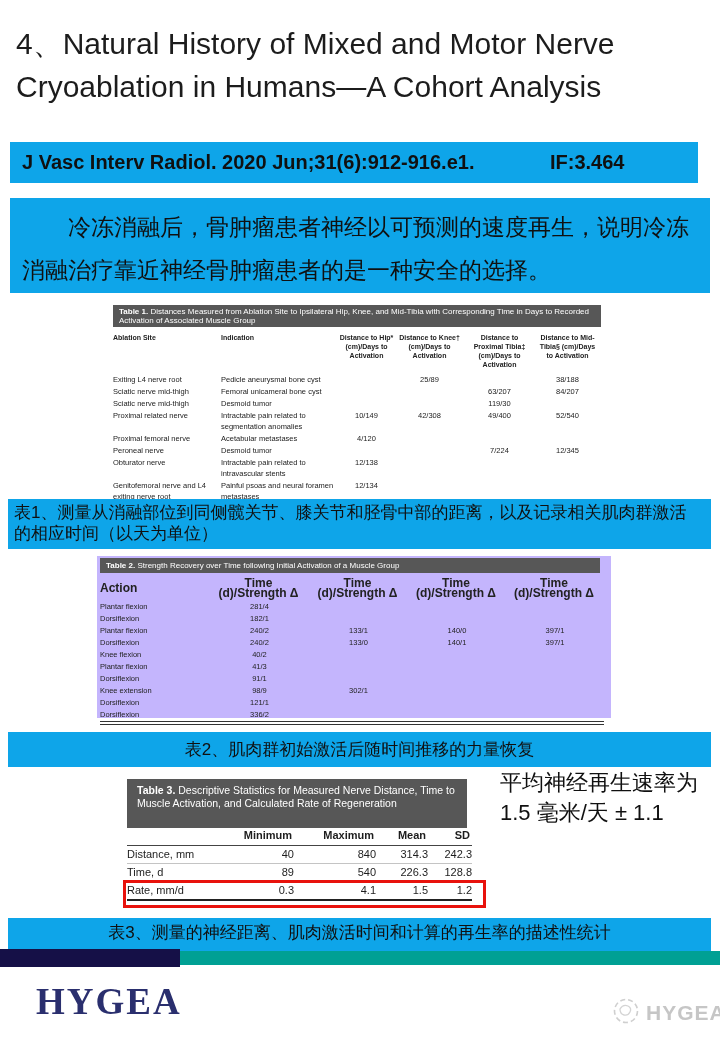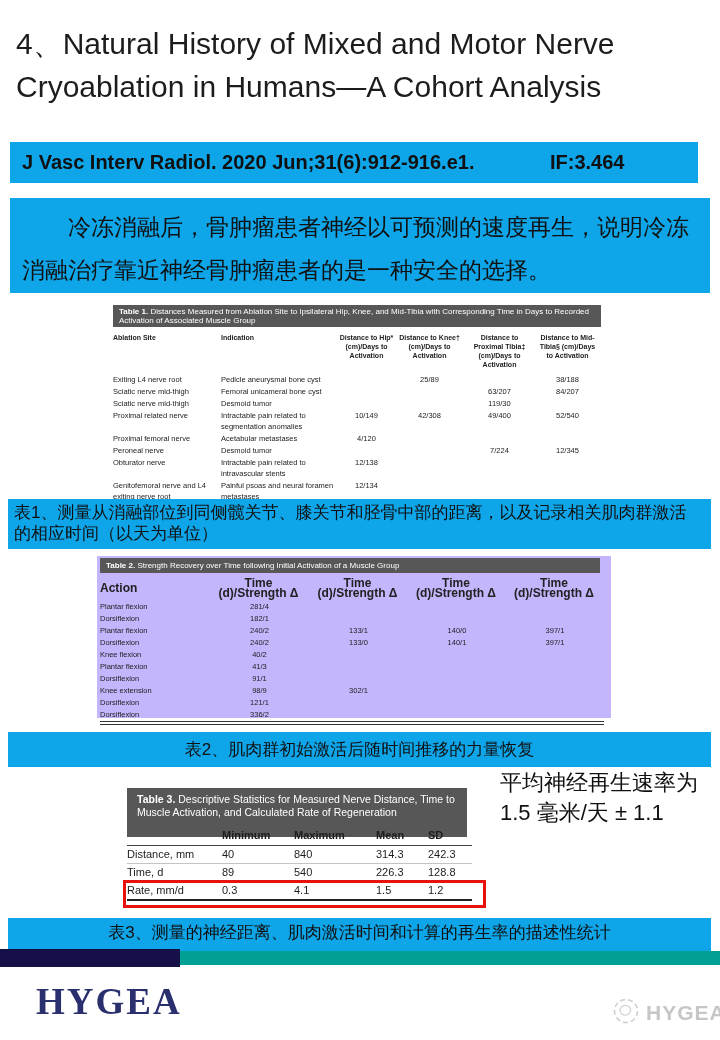--- a/index.html
+++ b/index.html
@@ -50,29 +50,29 @@
   #t2head { position:absolute; left:3px; top:2px; width:500px; padding:2px 6px;
             font-size:8px; line-height:11px; }
   #t2 { position:absolute; left:3px; top:20px; width:504px; border-collapse:collapse;
         table-layout:fixed; border-bottom:4px double #333; color:#222; }
   #t2 th { font-size:12px; font-weight:bold; line-height:10px; padding:2px 2px 3px 0; }
   #t2 td { font-size:7.5px; line-height:12px; padding:0; }
   #t2 th:nth-child(1), #t2 td:nth-child(1) { text-align:left; }
   #t2 th:nth-child(n+2), #t2 td:nth-child(n+2) { text-align:center; }
 
   #t3wrap { left:122px; top:772px; width:372px; height:145px; background:#fff; }
-  #t3head { position:absolute; left:5px; top:16px; width:340px; height:49px; padding:5px 10px;
+  #t3head { position:absolute; left:5px; top:7px; width:340px; height:49px; padding:5px 10px;
             font-size:10.5px; line-height:13px; }
   #t3 { position:absolute; left:5px; top:55px; width:345px; border-collapse:collapse;
         table-layout:fixed; color:#1d1d1d; }
   #t3 th { font-size:11px; font-weight:bold; padding:2px 2px 4px 0; border-bottom:1.5px solid #444; }
   #t3 td { font-size:11px; line-height:17px; padding:0; border-bottom:1px solid #c4c4c4; }
   #t3 tr:last-child td { border-bottom:2.5px solid #222; }
   #t3 th:nth-child(1), #t3 td:nth-child(1) { text-align:left; }
-  #t3 th:nth-child(n+2), #t3 td:nth-child(n+2) { text-align:left; }
+  #t3 th:nth-child(n+2), #t3 td:nth-child(n+2) { text-align:right; }
   #redbox { position:absolute; left:1px; top:108px; width:363px; height:28px;
             border:3px solid #e8120c; z-index:3; pointer-events:none; }
 
   #note { left:500px; top:768px; width:215px; font-size:22px; line-height:30px; color:#101010; }
 
   
   #bar-navy { left:0; top:949px; width:180px; height:18px; background:#151047; }
   #bar-teal { left:180px; top:951px; width:540px; height:14px; background:#00a094; }
   #logo { left:36px; top:980px; font-family:"Liberation Serif", serif; font-weight:bold;
           font-size:37px; color:#2a2f6e; letter-spacing:2px; }

